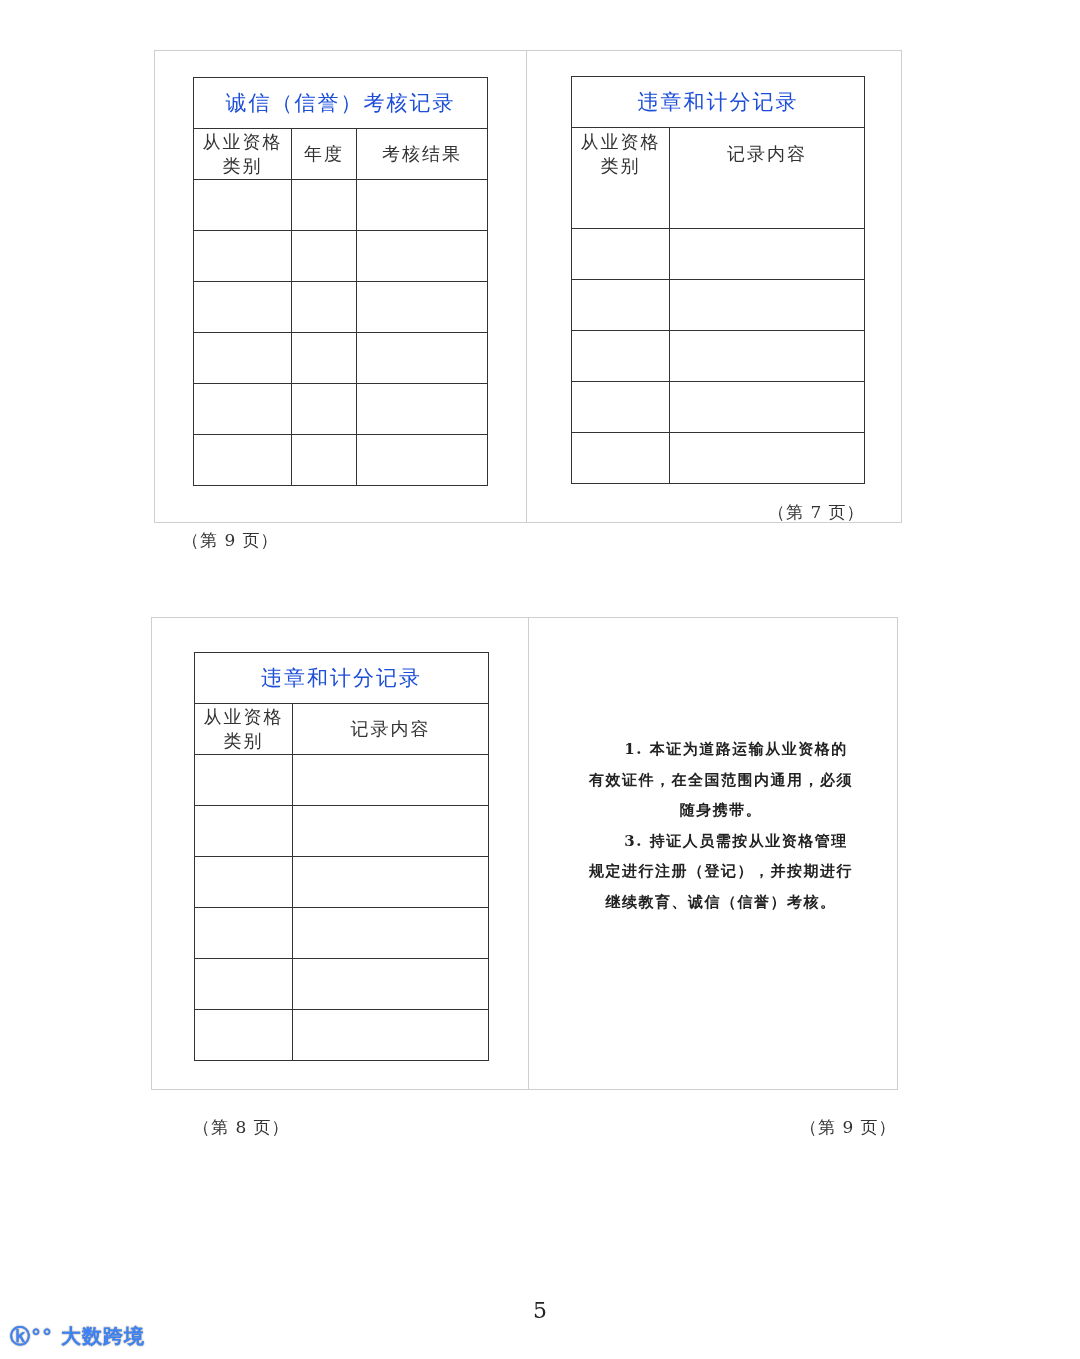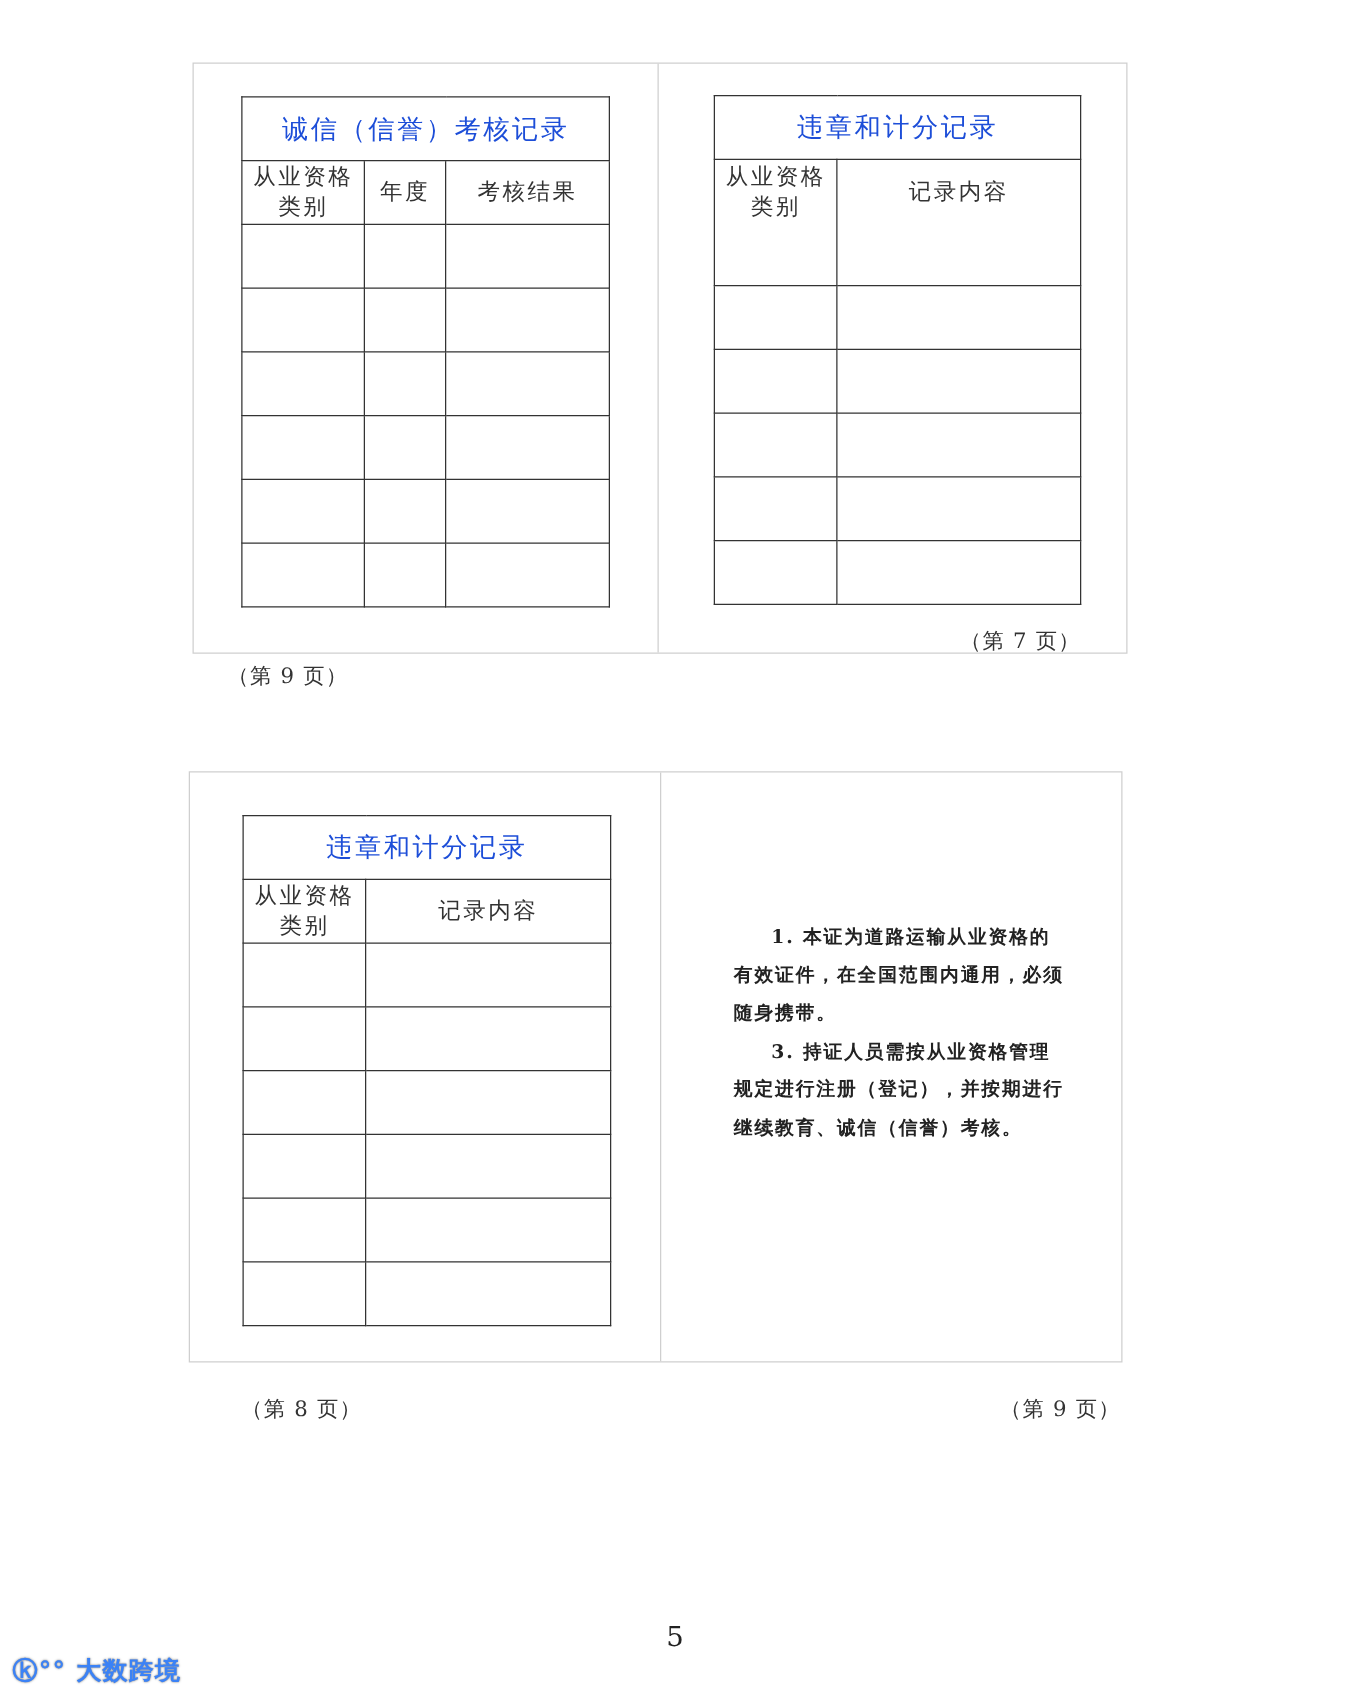--- a/index.html
+++ b/index.html
@@ -8,21 +8,21 @@
   .divider{position:absolute;top:0;bottom:0;width:1px;background:#cfcfcf;}
   table.rec{position:absolute;border-collapse:collapse;table-layout:fixed;}
   table.rec td{border:1px solid #333;padding:0;text-align:center;vertical-align:middle;font-size:18px;line-height:24px;color:#333;}
   table.rec td.title{font-size:21px;letter-spacing:2px;color:#1d4ed8;}
   table.rec td.hdr{font-size:18px;letter-spacing:2px;}
   table.rec td.hdr-top{vertical-align:top;padding-top:2px;}
   .pagelabel{position:absolute;font-size:17px;color:#333;letter-spacing:1px;}
   .notes{position:absolute;left:529px;top:618px;width:367px;height:470px;}
   .notes h3{position:absolute;left:0;right:0;top:62px;margin:0;text-align:center;font-size:16px;font-weight:normal;letter-spacing:2px;color:#333;}
   .notes .body{position:absolute;left:58px;top:116px;width:268px;font-size:15px;line-height:30.5px;letter-spacing:1.5px;color:#222;font-weight:bold;}
-  .notes p{margin:0;text-indent:2em;}
+  .notes p{margin:0;text-indent:2em;text-align:center;}
   .pagenum{position:absolute;left:0;right:0;top:1298px;text-align:center;font-size:22px;color:#222;}
   .watermark{position:absolute;left:10px;top:1323px;font-family:"DejaVu Sans","Liberation Sans",sans-serif;font-size:20px;color:#3b82f6;text-shadow:0 0 2px #999,0 0 1px #999;font-weight:bold;letter-spacing:1px;}
 </style>
 </head>
 <body>
 
 <div class="spread" style="left:154px;top:50px;width:746px;height:471px;">
   <div class="divider" style="left:371px;"></div>
 </div>
 

